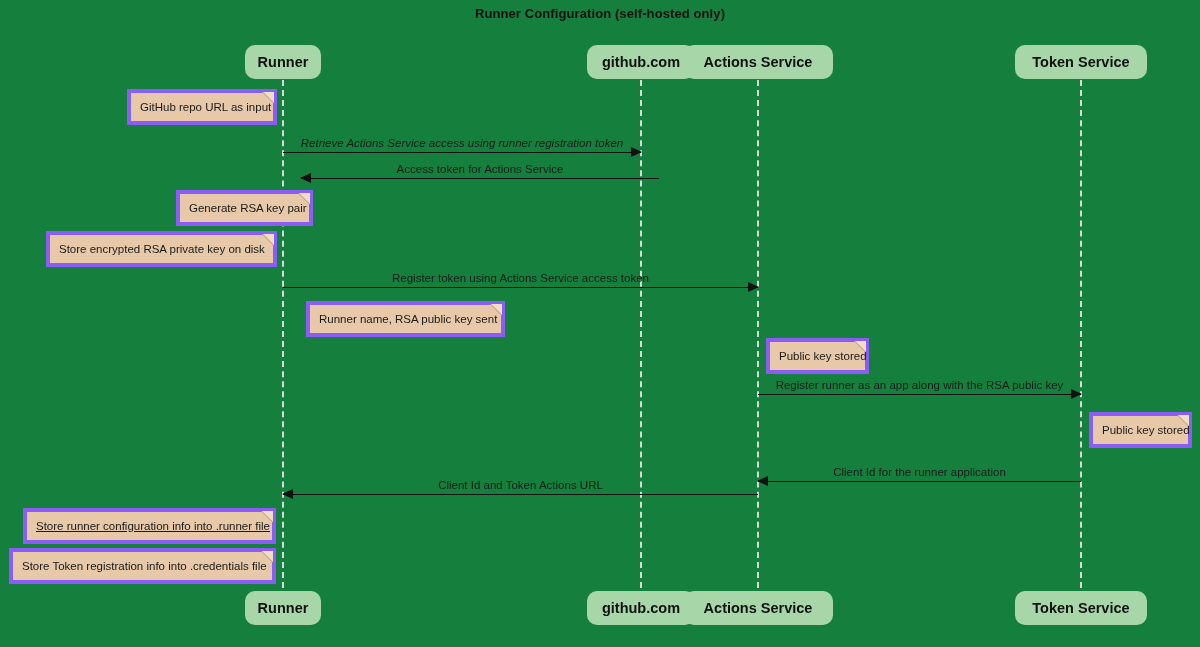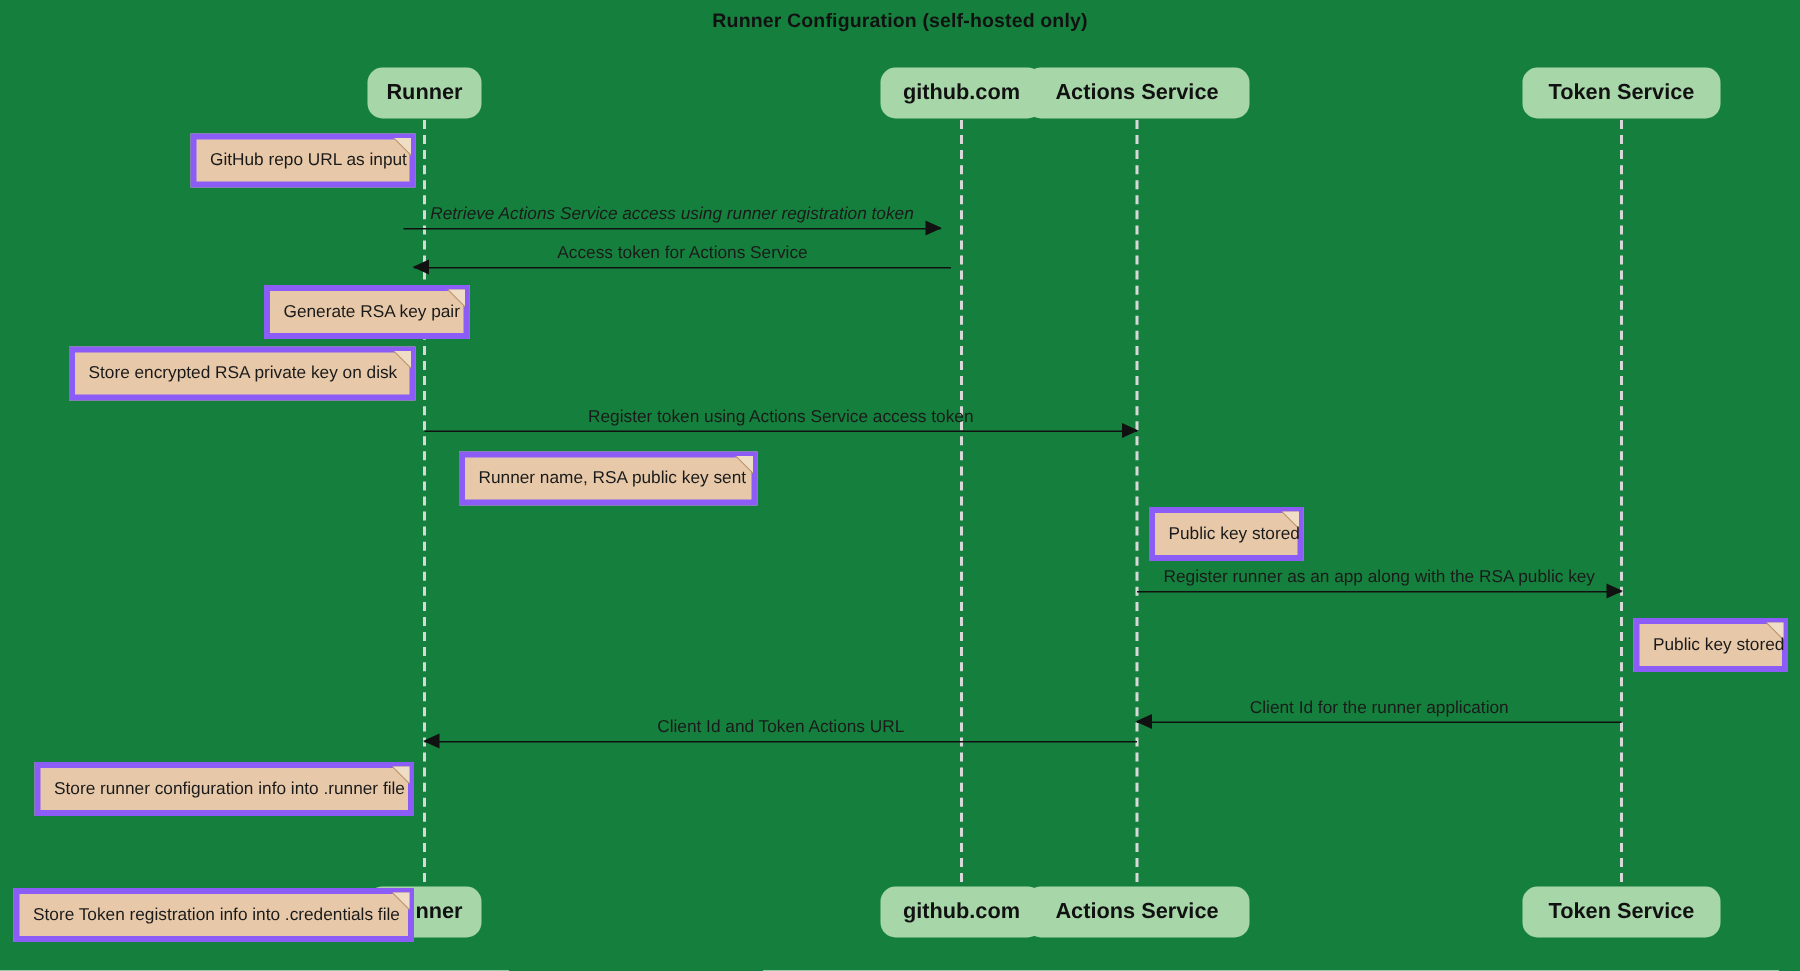--- a/index.html
+++ b/index.html
@@ -159,26 +159,26 @@
         <span>github.com</span>
       </div>
       <div class="participant" style="width: 149px; left: 683.5px; top: 591px;">
         <span>Actions Service</span>
       </div>
       <div class="participant" style="width: 132.6px; left: 1014.7px; top: 591px;">
         <span>Token Service</span>
       </div>
     </div>
   <div id="messages-layer">
-      <div class="msg dir-right" style="left: 269px; top: 152px; width: 358px; font-style: italic;">
+      <div class="msg dir-right" style="left: 283px; top: 152px; width: 358px; font-style: italic;">
         <div class="msg-line"></div>
         <div class="msg-head"></div>
         <div class="msg-label">Retrieve Actions Service access using runner registration token</div>
       </div>
-      <div class="msg dir-left" style="left: 276px; top: 178px; width: 358px;">
+      <div class="msg dir-left" style="left: 301px; top: 178px; width: 358px;">
         <div class="msg-line"></div>
         <div class="msg-head"></div>
         <div class="msg-label">Access token for Actions Service</div>
       </div>
       <div class="msg dir-right" style="left: 283px; top: 287px; width: 475px;">
         <div class="msg-line"></div>
         <div class="msg-head"></div>
         <div class="msg-label">Register token using Actions Service access token</div>
       </div>
       <div class="msg dir-right" style="left: 758px; top: 394px; width: 323px;">
@@ -209,21 +209,21 @@
       </div>
       <div class="note" style="left: 291px; top: 301px; width: 199px; margin-left: 15px;">
         <span class="note-text">Runner name, RSA public key sent</span>
       </div>
       <div class="note" style="left: 766px; top: 338px; width: 103px;">
         <span class="note-text">Public key stored</span>
       </div>
       <div class="note" style="left: 1089px; top: 412px; width: 103px;">
         <span class="note-text">Public key stored</span>
       </div>
-      <div class="note" style="left: 23px; top: 508px; width: 253px;">
+      <div class="note" style="left: 23px; top: 508px; width: 253px; text-decoration: underline;">
         <span class="note-text">Store runner configuration info into .runner file</span>
       </div>
-      <div class="note" style="left: 9px; top: 548px; width: 267px; margin-top: 44px;">
+      <div class="note" style="left: 9px; top: 548px; width: 267px;">
         <span class="note-text">Store Token registration info into .credentials file</span>
       </div>
     </div>
 
 </div>
 
 </body></html>

